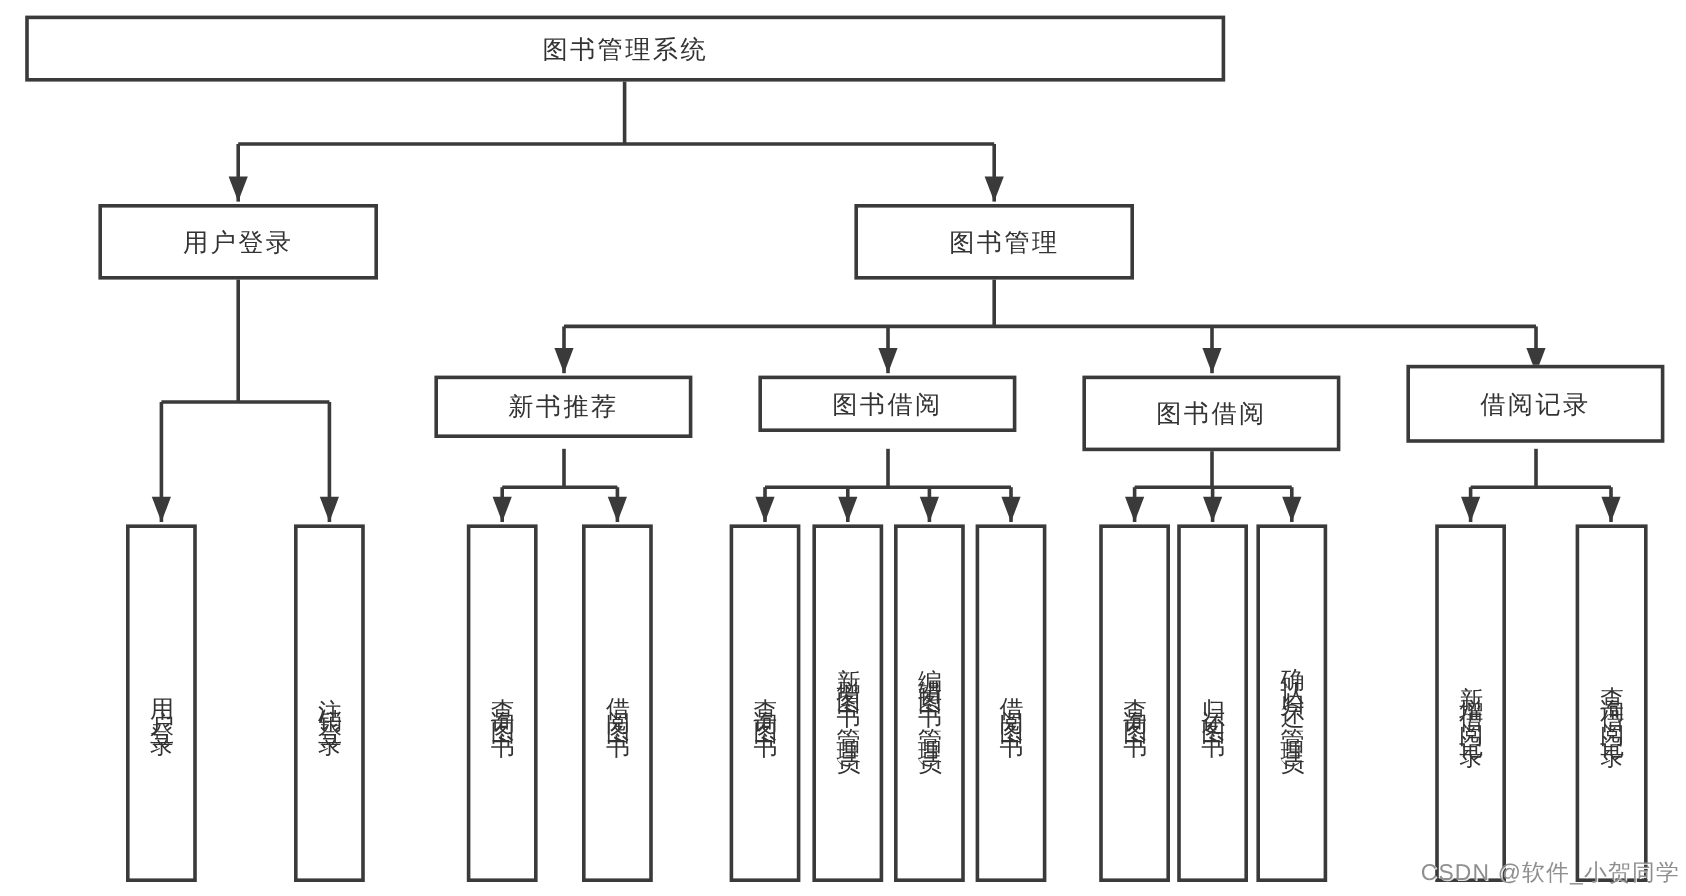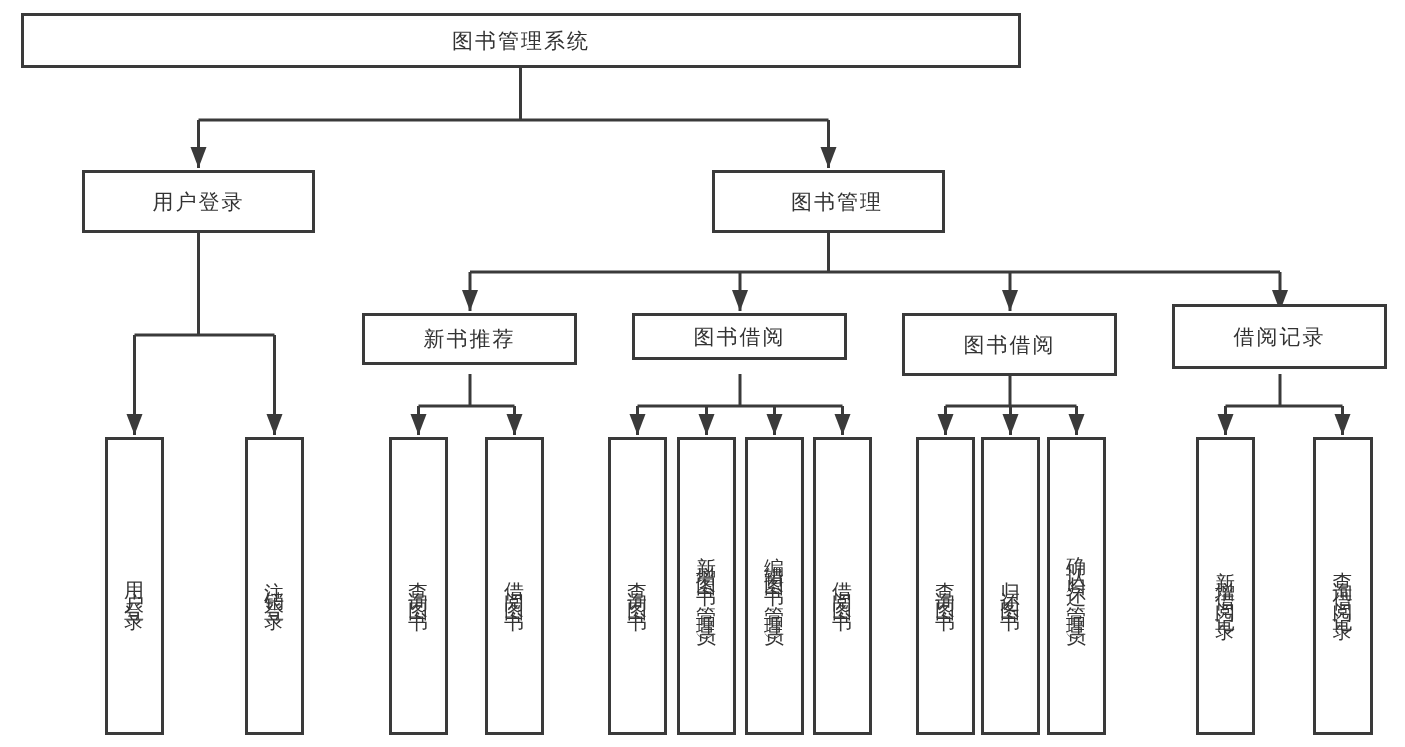--- a/index.html
+++ b/index.html
@@ -166,14 +166,15 @@
   <div class="node leaf" style="left:1047px; top:437px; width:59px; height:298px;">
     <span>确认归还（管理员）</span>
   </div>
   <div class="node leaf" style="left:1196px; top:437px; width:59px; height:298px;">
     <span>新增借阅记录</span>
   </div>
   <div class="node leaf" style="left:1313px; top:437px; width:60px; height:298px;">
     <span>查询借阅记录</span>
   </div>
 
+  <div class="watermark">CSDN @软件_小贺同学</div>
 
 </div>
 
 </body></html>

